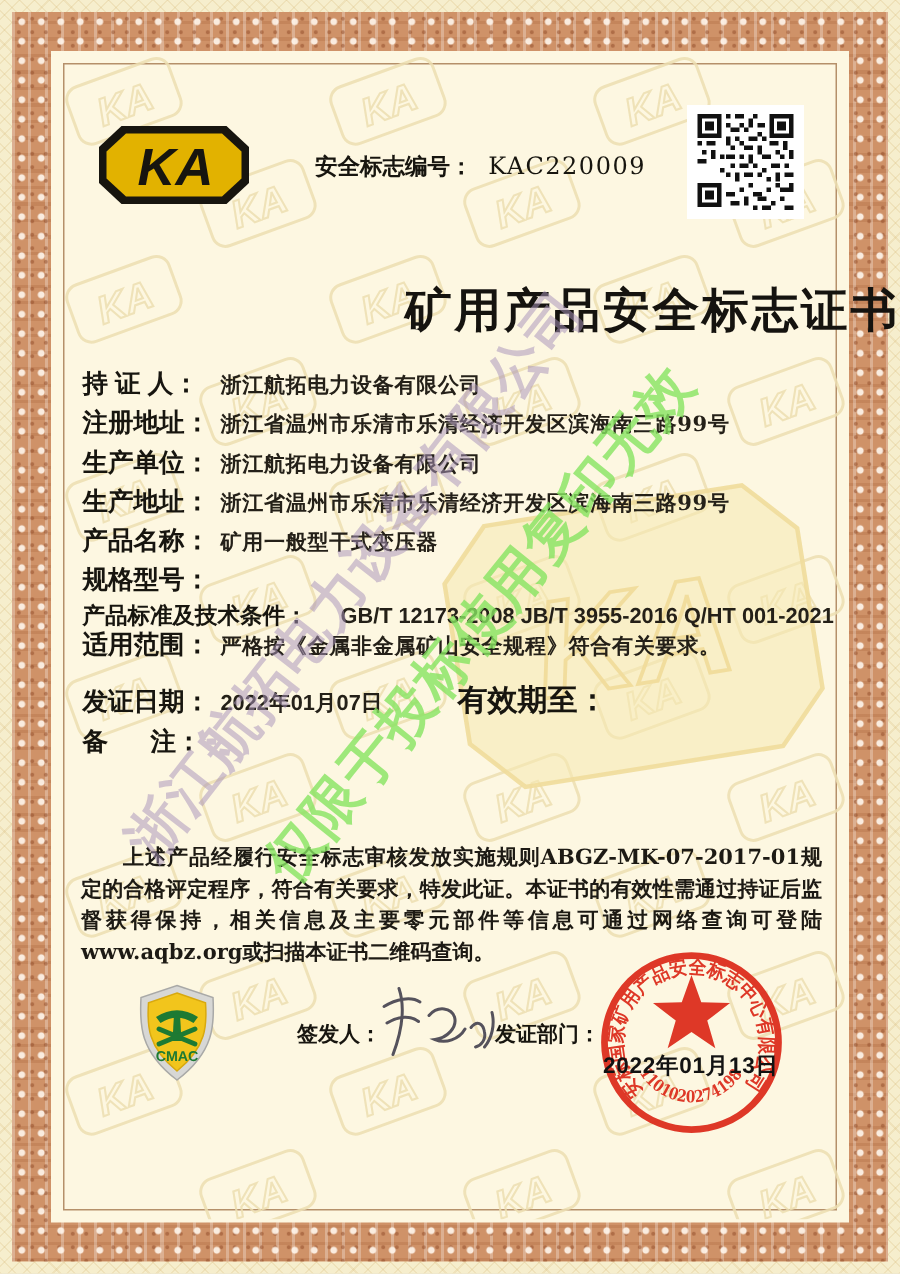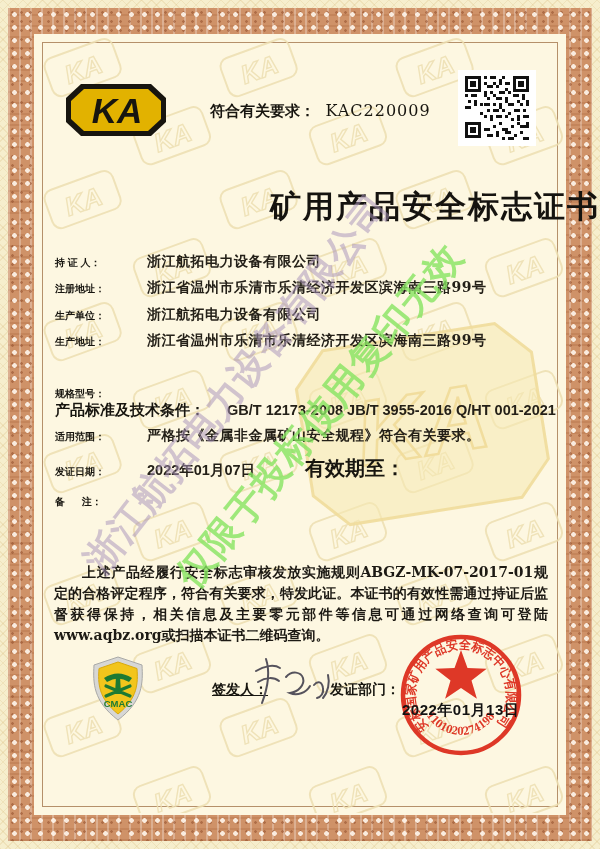--- a/index.html
+++ b/index.html
@@ -24,31 +24,31 @@
   
   .ka-logo{position:absolute;left:66px;top:84px;z-index:2;}
   .serial{position:absolute;left:210px;top:101px;z-index:2;white-space:nowrap;}
   .serial .s-lbl{font-size:15px;font-weight:bold;color:#17150f;}
   .serial .s-val{font-size:16px;font-family:"DejaVu Serif",serif;color:#17150f;letter-spacing:1px;margin-left:6px;margin-top:36px;}
   .qr{position:absolute;left:458px;top:70px;z-index:2;}
   .title{position:absolute;left:0;right:0;top:186px;z-index:2;text-align:right;
     font-size:31px;font-weight:900;letter-spacing:2px;color:#15130f;}
   
   .row{position:absolute;left:55px;right:40px;z-index:2;display:flex;align-items:baseline;white-space:nowrap;}
-  .lbl{flex:none;width:92px;font-size:10px;font-weight:bold;color:#17150f;white-space:pre;margin-top:12px;}
+  .lbl{flex:none;width:92px;font-size:17px;font-weight:bold;color:#17150f;white-space:pre;}
   .lbl-wide{flex:none;width:auto;margin-right:22px;font-size:15px;font-weight:bold;color:#17150f;}
   .val{font-family:"DejaVu Serif",serif;font-weight:bold;font-size:14px;color:#242018;letter-spacing:.5px;}
   .v-sans{font-family:"Liberation Sans",sans-serif;font-weight:bold;font-size:14.5px;letter-spacing:0;}
   .w158{flex:none;width:158px;} .w82{flex:none;width:82px;font-size:20px;font-weight:bold;font-family:Liberation Serif, serif;color:#17150f;}
   .statement{position:absolute;left:54px;width:494px;top:562px;z-index:2;
     font-family:"DejaVu Serif",serif;font-weight:bold;font-size:14px;line-height:21px;
     color:#1d1a14;text-align:justify;text-indent:2em;}
   
   .cmac{position:absolute;left:90px;top:656px;z-index:2;}
-  .signer-lbl{position:absolute;left:212px;top:681px;z-index:2;font-size:14px;font-weight:bold;color:#17150f;text-decoration:underline;}
+  .signer-lbl{position:absolute;left:198px;top:681px;z-index:2;font-size:14px;font-weight:bold;color:#17150f;}
   .signature{position:absolute;left:252px;top:653px;z-index:2;}
   .dept-lbl{position:absolute;left:330px;top:681px;z-index:2;font-size:14px;font-weight:bold;color:#17150f;}
   .seal{position:absolute;left:397px;top:631px;z-index:3;opacity:.93;}
   .seal-date{position:absolute;left:402px;top:701px;width:180px;z-index:5;
     font-size:15px;font-weight:bold;color:#121212;letter-spacing:.5px;}
   
   .wm{position:absolute;white-space:nowrap;font-weight:bold;pointer-events:none;}
   .wm-purple{left:-6px;top:358px;width:486px;z-index:3;font-size:38px;
     color:rgba(168,148,186,.52);transform:rotate(-52deg);transform-origin:center;text-align:center;letter-spacing:1px;}
   .wm-green{left:110px;top:400px;width:404px;z-index:4;font-size:38px;
@@ -84,21 +84,21 @@
 
   <div class="frame"></div>
 
   <svg class="ka-logo" width="100" height="52">
     <path d="M15,0 H85 L100,14 V38 L85,52 H15 L0,38 V14 Z" fill="#17150f"></path>
     <path d="M18,5 H82 L95,17 V35 L82,47 H18 L5,35 V17 Z" fill="#e2b200"></path>
     <text x="51" y="39" text-anchor="middle" font-size="35" font-weight="900" font-style="italic" fill="#17150f" font-family="Liberation Sans, sans-serif">KA</text>
   </svg>
 
   <div class="serial">
-    <span class="s-lbl">符合有关要求：</span>
+    <span class="s-lbl">安全标志编号：</span>
     <span class="s-val">KAC220009</span>
   </div>
 
   <svg class="qr" width="78" height="76">
     <rect width="78" height="76" fill="#ffffff"></rect>
     <g fill="#111111">
       <rect x="7" y="6" width="16" height="16"></rect>
         <rect x="55" y="6" width="16" height="16"></rect>
         <rect x="7" y="52" width="16" height="16"></rect>
       <rect x="26" y="6" width="3" height="3"></rect>
@@ -188,20 +188,24 @@
     <span class="val">浙江省温州市乐清市乐清经济开发区滨海南三路99号</span>
   </div>
   <div class="row" style="top:297px">
     <span class="lbl">生产单位：</span>
     <span class="val">浙江航拓电力设备有限公司</span>
   </div>
   <div class="row" style="top:323px">
     <span class="lbl">生产地址：</span>
     <span class="val">浙江省温州市乐清市乐清经济开发区滨海南三路99号</span>
   </div>
+  <div class="row" style="top:349px">
+    <span class="lbl">产品名称：</span>
+    <span class="val">矿用一般型干式变压器</span>
+  </div>
   <div class="row" style="top:375px">
     <span class="lbl">规格型号：</span>
   </div>
   <div class="row" style="top:401px">
     <span class="lbl-wide">产品标准及技术条件：</span>
     <span class="val v-sans">GB/T 12173-2008 JB/T 3955-2016 Q/HT 001-2021</span>
   </div>
   <div class="row" style="top:418px">
     <span class="lbl">适用范围：</span>
     <span class="val">严格按《金属非金属矿山安全规程》符合有关要求。</span>

